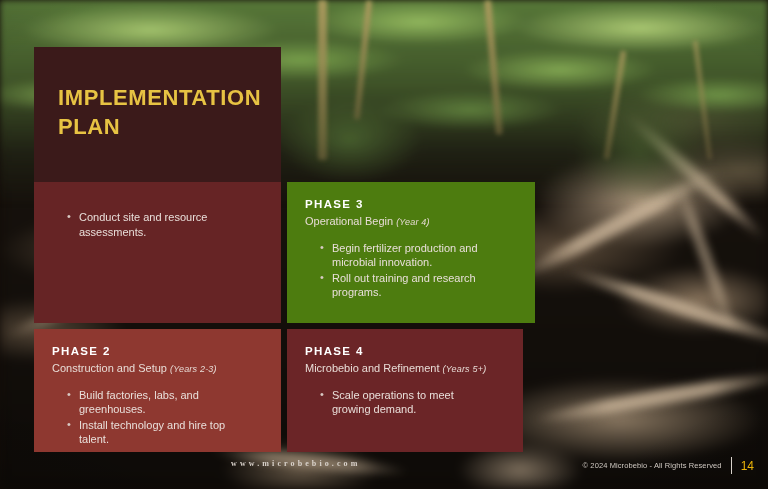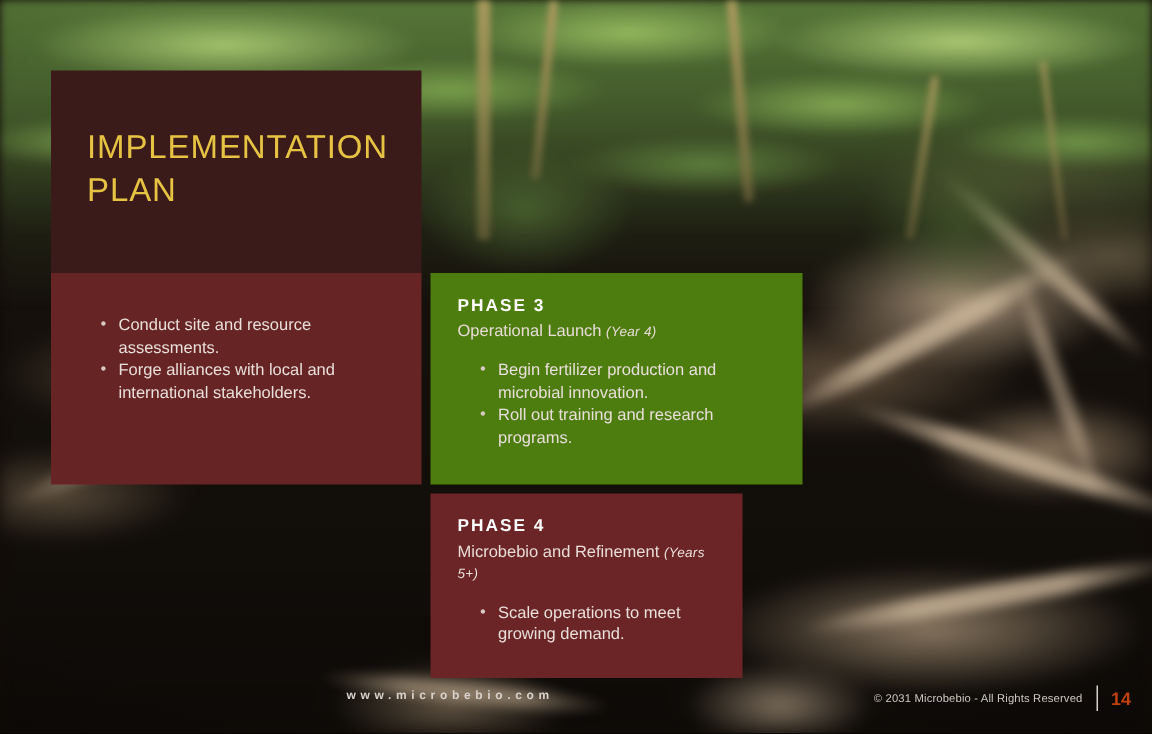--- a/index.html
+++ b/index.html
@@ -93,41 +93,41 @@
     left: 34px; top: 47px;
     width: 247px; height: 135px;
     background: #3b1a1a;
   }
   .title-text {
     position: absolute;
     left: 24px; top: 36px;
     right: 16px;
     color: #e7c343;
     font-size: 22px;
-    font-weight: normal;
+    font-weight: bold;
     letter-spacing: .6px;
     line-height: 1.32;
     white-space: pre-line;
   }
 
   
   .grid {
     position: absolute;
     left: 34px; top: 182px;
     width: 501px; height: 270px;
   }
   .card {
     position: absolute;
     box-sizing: border-box;
     padding: 16px 18px 10px 18px;
   }
   .card-p1 { left: 0px;   top: 0px;   width: 247px; height: 141px; background: #662425; }
   .card-p3 { left: 253px; top: 0px;   width: 248px; height: 141px; background: #4d7c0f; }
   .card-p2 { left: 0px;   top: 147px; width: 247px; height: 123px; background: #8e3830; }
-  .card-p4 { left: 253px; top: 147px; width: 208px; height: 123px; background: #6b2527; }
+  .card-p4 { left: 253px; top: 147px; width: 236px; height: 123px; background: #6b2527; }
 
   .phase-title {
     color: #ffffff;
     font-size: 11.5px;
     font-weight: bold;
     letter-spacing: 1.35px;
     margin: 0 0 4px 0;
   }
   .phase-sub {
     color: #e8dcd6;
@@ -162,43 +162,44 @@
   }
 
   
   .footer-site {
     position: absolute;
     left: 231px; top: 459px;
     color: #d9d2cb;
     font-size: 8px;
     letter-spacing: 3.1px;
     font-weight: bold;
+    font-family: Liberation Serif, serif;
   }
   .footer-right {
     position: absolute;
     right: 14px; top: 457px;
     display: flex;
     align-items: center;
     gap: 9px;
   }
   .footer-copy {
     color: #cfc8c1;
     font-size: 7.5px;
     letter-spacing: .1px;
     white-space: nowrap;
   }
   .footer-divider {
     width: 1px;
     height: 17px;
     background: #d8d2cb;
   }
   .footer-page {
-    color: #c2410c;
+    color: #eab308;
     font-size: 12px;
-    font-weight: bold;
+    font-weight: normal;
   }
 </style>
 </head>
 <body>
 
 <div id="slide">
 
   <div class="bg-layer">
     <div class="bg-soil"></div>
     <div class="bg-root r1"></div>
@@ -220,50 +221,60 @@
   <div class="title-panel">
     <div class="title-text">IMPLEMENTATION
 PLAN</div>
   </div>
 
   <div class="grid">
 
     <div class="card card-p1">
       <ul class="bullets">
         <li>Conduct site and resource assessments.</li>
-        <li>Forge alliances with local and international stakeholders.</li>
       </ul>
     </div>
 
     <div class="card card-p3">
       <div class="phase-title">PHASE 3</div>
       <div class="phase-sub">
-        <span>Operational Launch</span>
+        <span>Operational Begin</span>
         <span class="yr">(Year 4)</span>
       </div>
       <ul class="bullets">
         <li>Begin fertilizer production and microbial innovation.</li>
         <li>Roll out training and research programs.</li>
       </ul>
     </div>
 
+    <div class="card card-p2">
+      <div class="phase-title">PHASE 2</div>
+      <div class="phase-sub">
+        <span>Construction and Setup</span>
+        <span class="yr">(Years 2-3)</span>
+      </div>
+      <ul class="bullets">
+        <li>Build factories, labs, and greenhouses.</li>
+        <li>Install technology and hire top talent.</li>
+      </ul>
+    </div>
 
     <div class="card card-p4">
       <div class="phase-title">PHASE 4</div>
       <div class="phase-sub">
         <span>Microbebio and Refinement</span>
         <span class="yr">(Years 5+)</span>
       </div>
       <ul class="bullets">
         <li>Scale operations to meet growing demand.</li>
       </ul>
     </div>
 
   </div>
 
   <div class="footer-site">www.microbebio.com</div>
   <div class="footer-right">
-    <span class="footer-copy">© 2031 Microbebio - All Rights Reserved</span>
+    <span class="footer-copy">© 2024 Microbebio - All Rights Reserved</span>
     <span class="footer-divider"></span>
     <span class="footer-page">14</span>
   </div>
 
 </div>
 
 </body></html>

